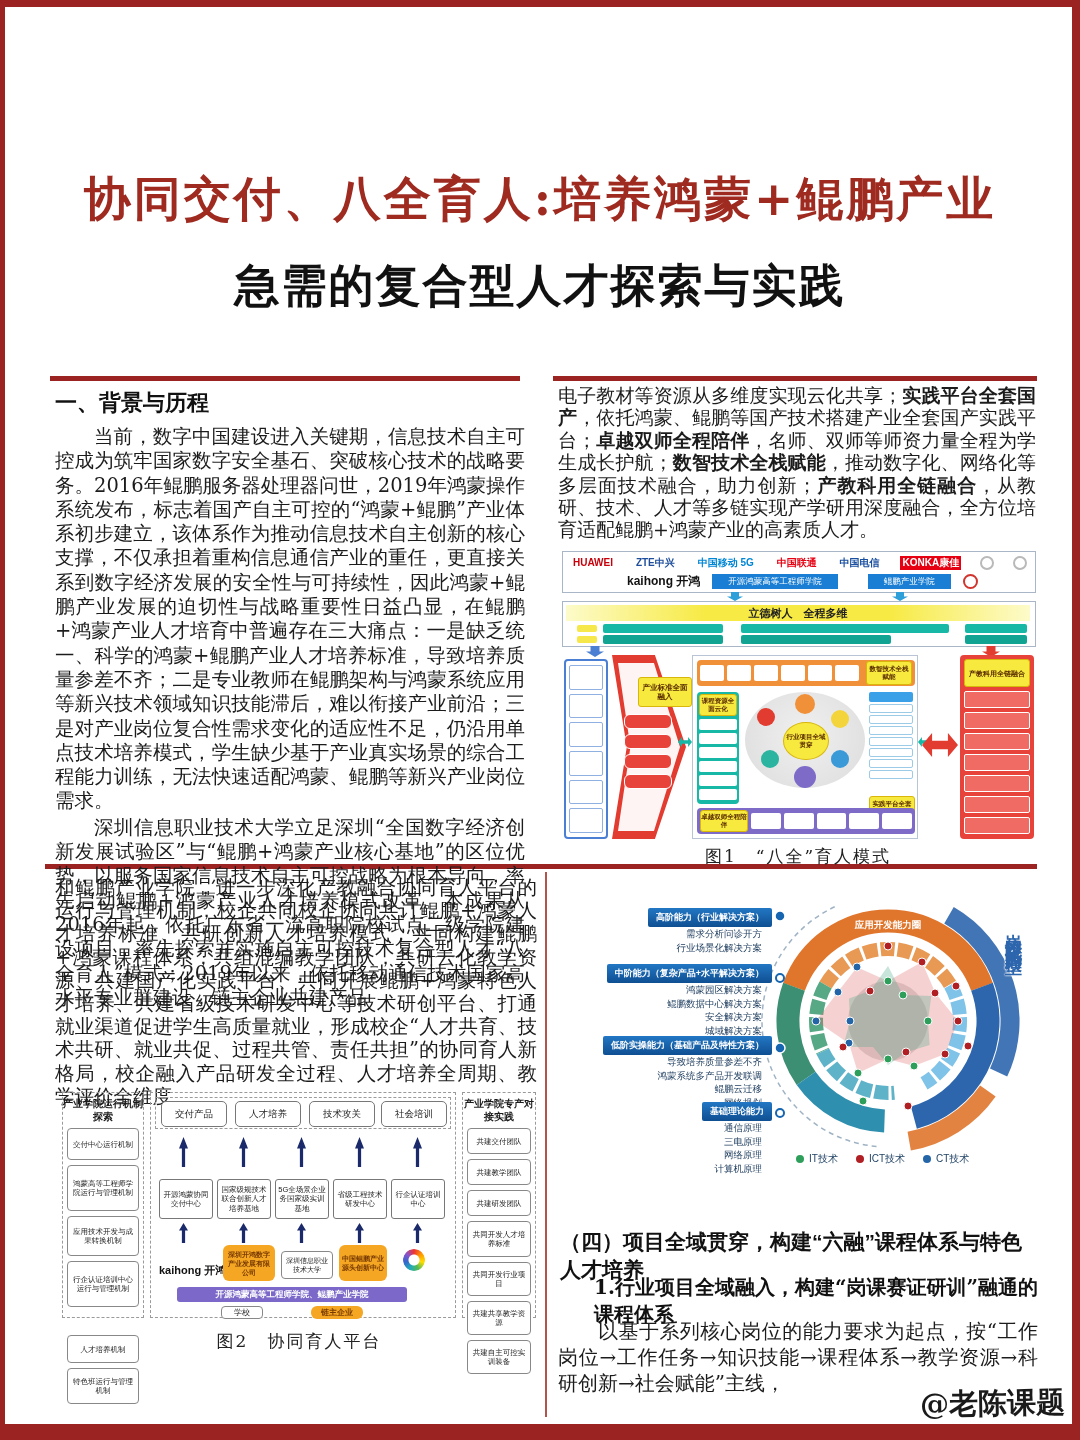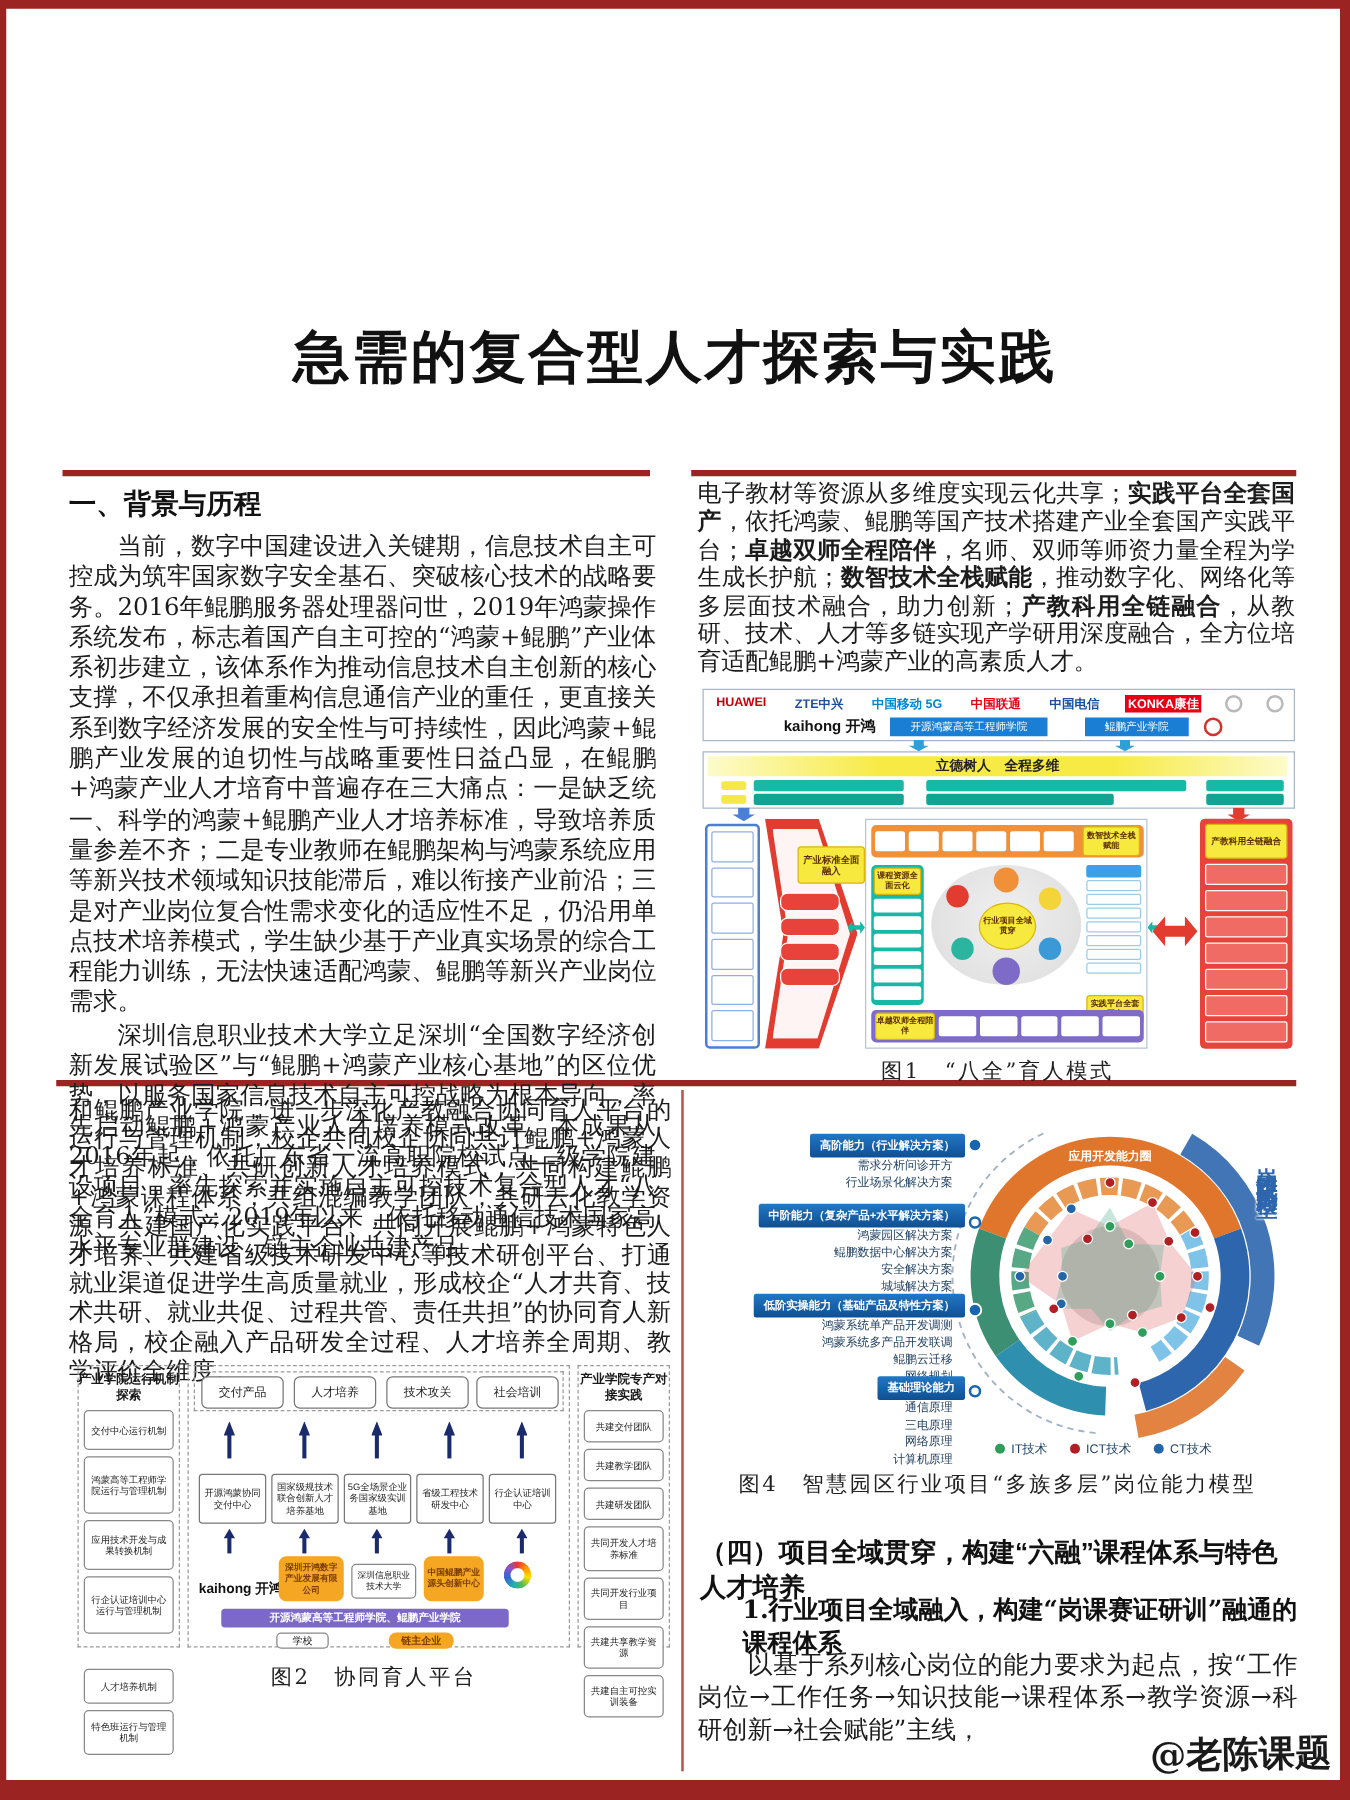--- a/index.html
+++ b/index.html
@@ -106,20 +106,21 @@
 </head>
 <body>
 
 <div class="page">
 
   <div class="frame" style="left:0;top:0;width:1080px;height:7px;"></div>
   <div class="frame" style="left:0;top:0;width:5px;height:1440px;"></div>
   <div class="frame" style="left:1072px;top:0;width:8px;height:1440px;"></div>
   <div class="frame" style="left:0;top:1424px;width:1080px;height:16px;"></div>
 
+  <div class="title-red">协同交付、八全育人:培养鸿蒙+鲲鹏产业</div>
   <div class="title-black">急需的复合型人才探索与实践</div>
 
   <div class="rule" style="left:50px;top:376px;width:470px;"></div>
   <div class="rule" style="left:553px;top:376px;width:484px;"></div>
   <div class="rule" style="left:45px;top:864px;width:992px;"></div>
   <div class="vdiv" style="left:545px;top:872px;height:545px;"></div>
 
   <div class="abs" style="left:55px;top:388px;width:470px;">
     <div class="h-sec">一、背景与历程</div>
     <p class="para ind" style="margin-top:7px;">当前，数字中国建设进入关键期，信息技术自主可控成为筑牢国家数字安全基石、突破核心技术的战略要务。2016年鲲鹏服务器处理器问世，2019年鸿蒙操作系统发布，标志着国产自主可控的“鸿蒙+鲲鹏”产业体系初步建立，该体系作为推动信息技术自主创新的核心支撑，不仅承担着重构信息通信产业的重任，更直接关系到数字经济发展的安全性与可持续性，因此鸿蒙+鲲鹏产业发展的迫切性与战略重要性日益凸显，在鲲鹏+鸿蒙产业人才培育中普遍存在三大痛点：一是缺乏统一、科学的鸿蒙+鲲鹏产业人才培养标准，导致培养质量参差不齐；二是专业教师在鲲鹏架构与鸿蒙系统应用等新兴技术领域知识技能滞后，难以衔接产业前沿；三是对产业岗位复合性需求变化的适应性不足，仍沿用单点技术培养模式，学生缺少基于产业真实场景的综合工程能力训练，无法快速适配鸿蒙、鲲鹏等新兴产业岗位需求。</p>
@@ -369,39 +370,38 @@
         </g>
       <text x="330" y="42" text-anchor="middle" font-size="9.5" font-weight="bold" fill="#ffffff">应用开发能力圈</text>
       <circle cx="222" cy="30" r="5" fill="#1565b0" stroke="#fff" stroke-width="1.5"></circle>
       <circle cx="222" cy="92" r="4" fill="#fff" stroke="#1565b0" stroke-width="2"></circle>
       <circle cx="222" cy="162" r="5" fill="#1565b0" stroke="#fff" stroke-width="1.5"></circle>
       <circle cx="222" cy="227" r="4" fill="#fff" stroke="#1565b0" stroke-width="2"></circle>
     </svg>
     <div id="f4-groups">
         <div class="f4-g" style="top: 20px; left: 4px;"><div class="f4-bar">高阶能力（行业解决方案）</div><div class="f4-it">需求分析问诊开方</div><div class="f4-it">行业场景化解决方案</div></div>
         <div class="f4-g" style="top: 76px; left: 4px;"><div class="f4-bar">中阶能力（复杂产品+水平解决方案）</div><div class="f4-it">鸿蒙园区解决方案</div><div class="f4-it">鲲鹏数据中心解决方案</div><div class="f4-it">安全解决方案</div><div class="f4-it">城域解决方案</div></div>
-        <div class="f4-g" style="top: 148px; left: 4px;"><div class="f4-bar">低阶实操能力（基础产品及特性方案）</div><div class="f4-it">鸿蒙系统单产品开发调测</div><div class="f4-it">鸿蒙系统多产品开发联调</div><div class="f4-it">鲲鹏云迁移</div><div class="f4-it">网络规划</div></div>
+        <div class="f4-g" style="top: 148px; left: 4px;"><div class="f4-bar">低阶实操能力（基础产品及特性方案）</div><div class="f4-it">导致培养质量参差不齐</div><div class="f4-it">鸿蒙系统多产品开发联调</div><div class="f4-it">鲲鹏云迁移</div><div class="f4-it">网络规划</div></div>
         <div class="f4-g" style="top: 214px; left: 4px;"><div class="f4-bar">基础理论能力</div><div class="f4-it">通信原理</div><div class="f4-it">三电原理</div><div class="f4-it">网络原理</div><div class="f4-it">计算机原理</div></div>
       </div>
     <div class="f4-side">岗位进阶化能力模型</div>
     <div id="f4-legend">
         <span class="f4-leg">
           <span class="f4-dot" style="background: rgb(46, 158, 91);"></span>
           <span>IT技术</span>
         </span>
         <span class="f4-leg">
           <span class="f4-dot" style="background: rgb(176, 31, 36);"></span>
           <span>ICT技术</span>
         </span>
         <span class="f4-leg">
           <span class="f4-dot" style="background: rgb(36, 101, 168);"></span>
           <span>CT技术</span>
         </span>
       </div>
   </div>
-  <div class="caption abs" style="left:558px;top:1176px;width:480px;">图4　智慧园区行业项目“多族多层”岗位能力模型</div>
 
   <div class="rb-h abs" style="left:560px;top:1228px;width:478px;">（四）项目全域贯穿，构建“六融”课程体系与特色人才培养</div>
   <div class="rb-sub abs" style="left:594px;top:1274px;width:446px;">1.行业项目全域融入，构建“岗课赛证研训”融通的课程体系</div>
   <p class="rb-para abs ind" style="left:558px;top:1298px;width:480px;">以基于系列核心岗位的能力要求为起点，按“工作岗位→工作任务→知识技能→课程体系→教学资源→科研创新→社会赋能”主线，</p>
 
   <div class="watermark">@老陈课题</div>
 </div>
 
 </body></html>

